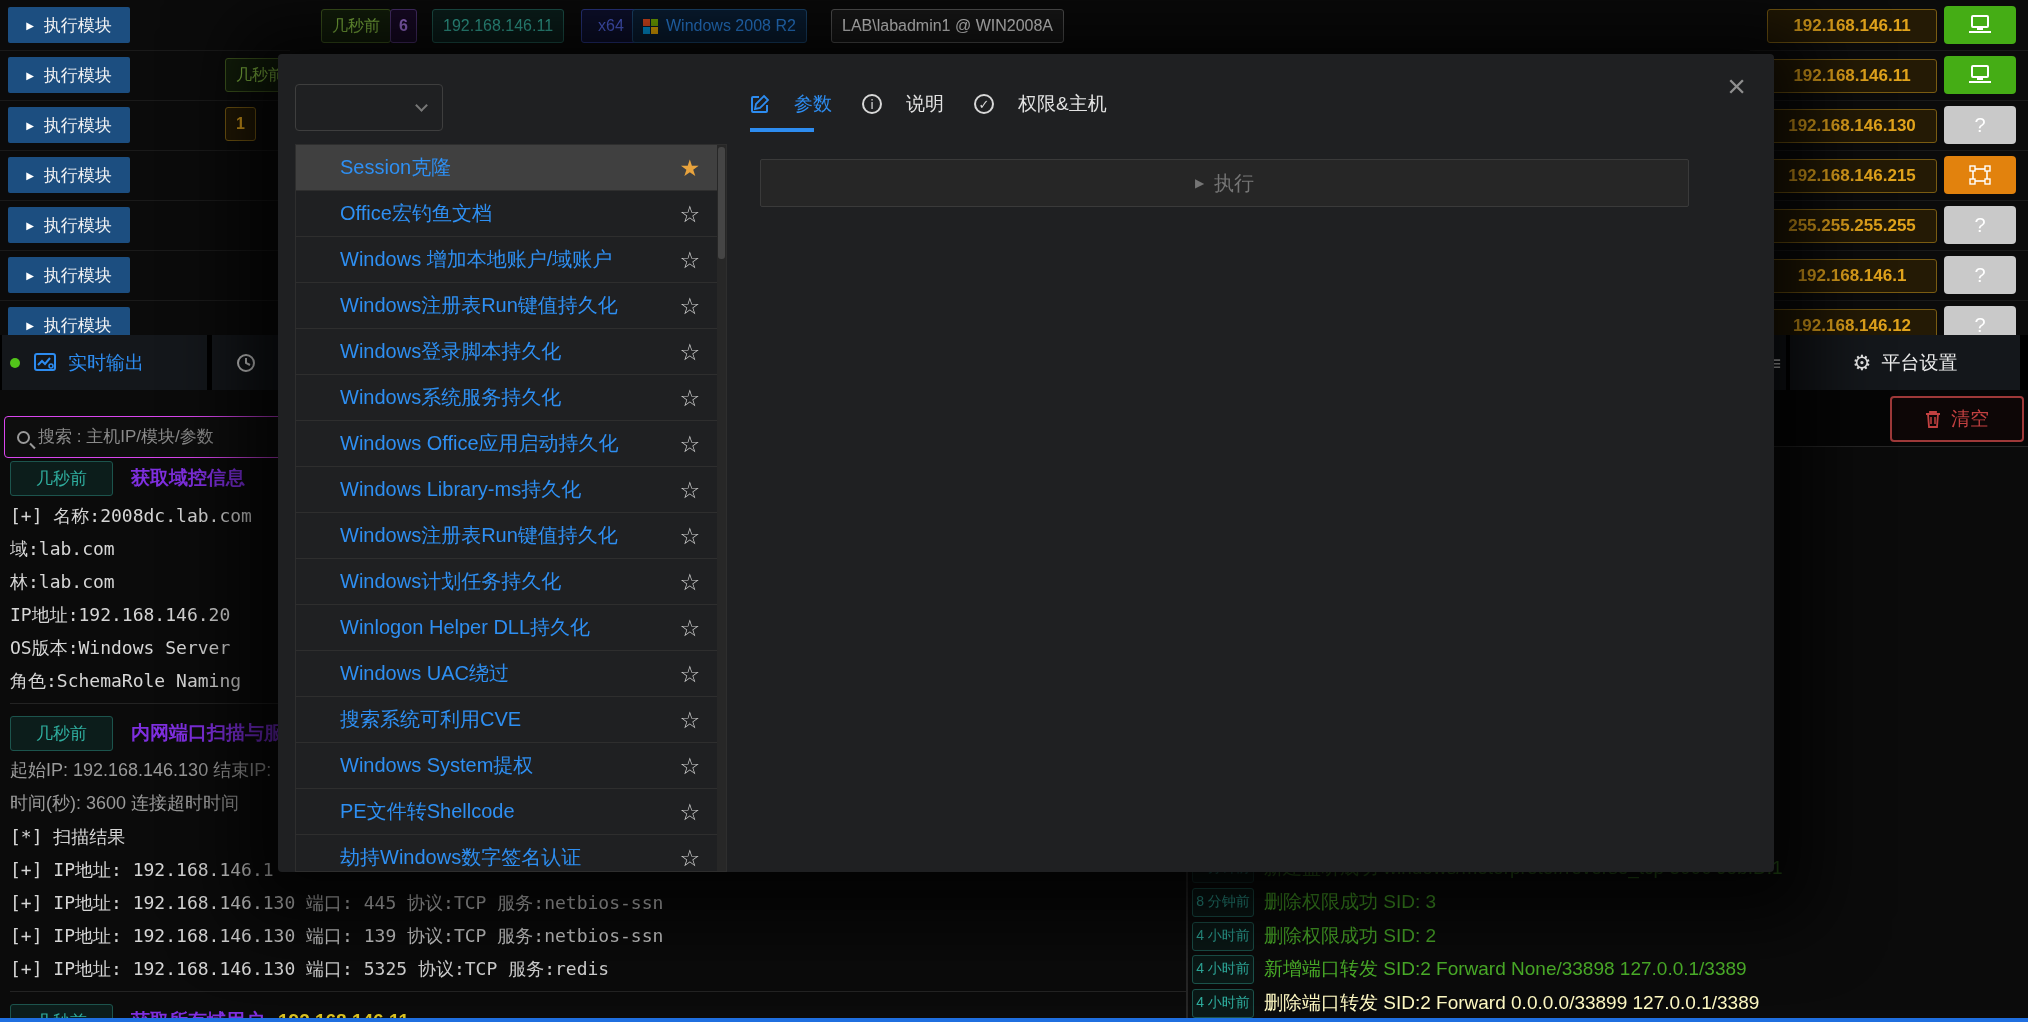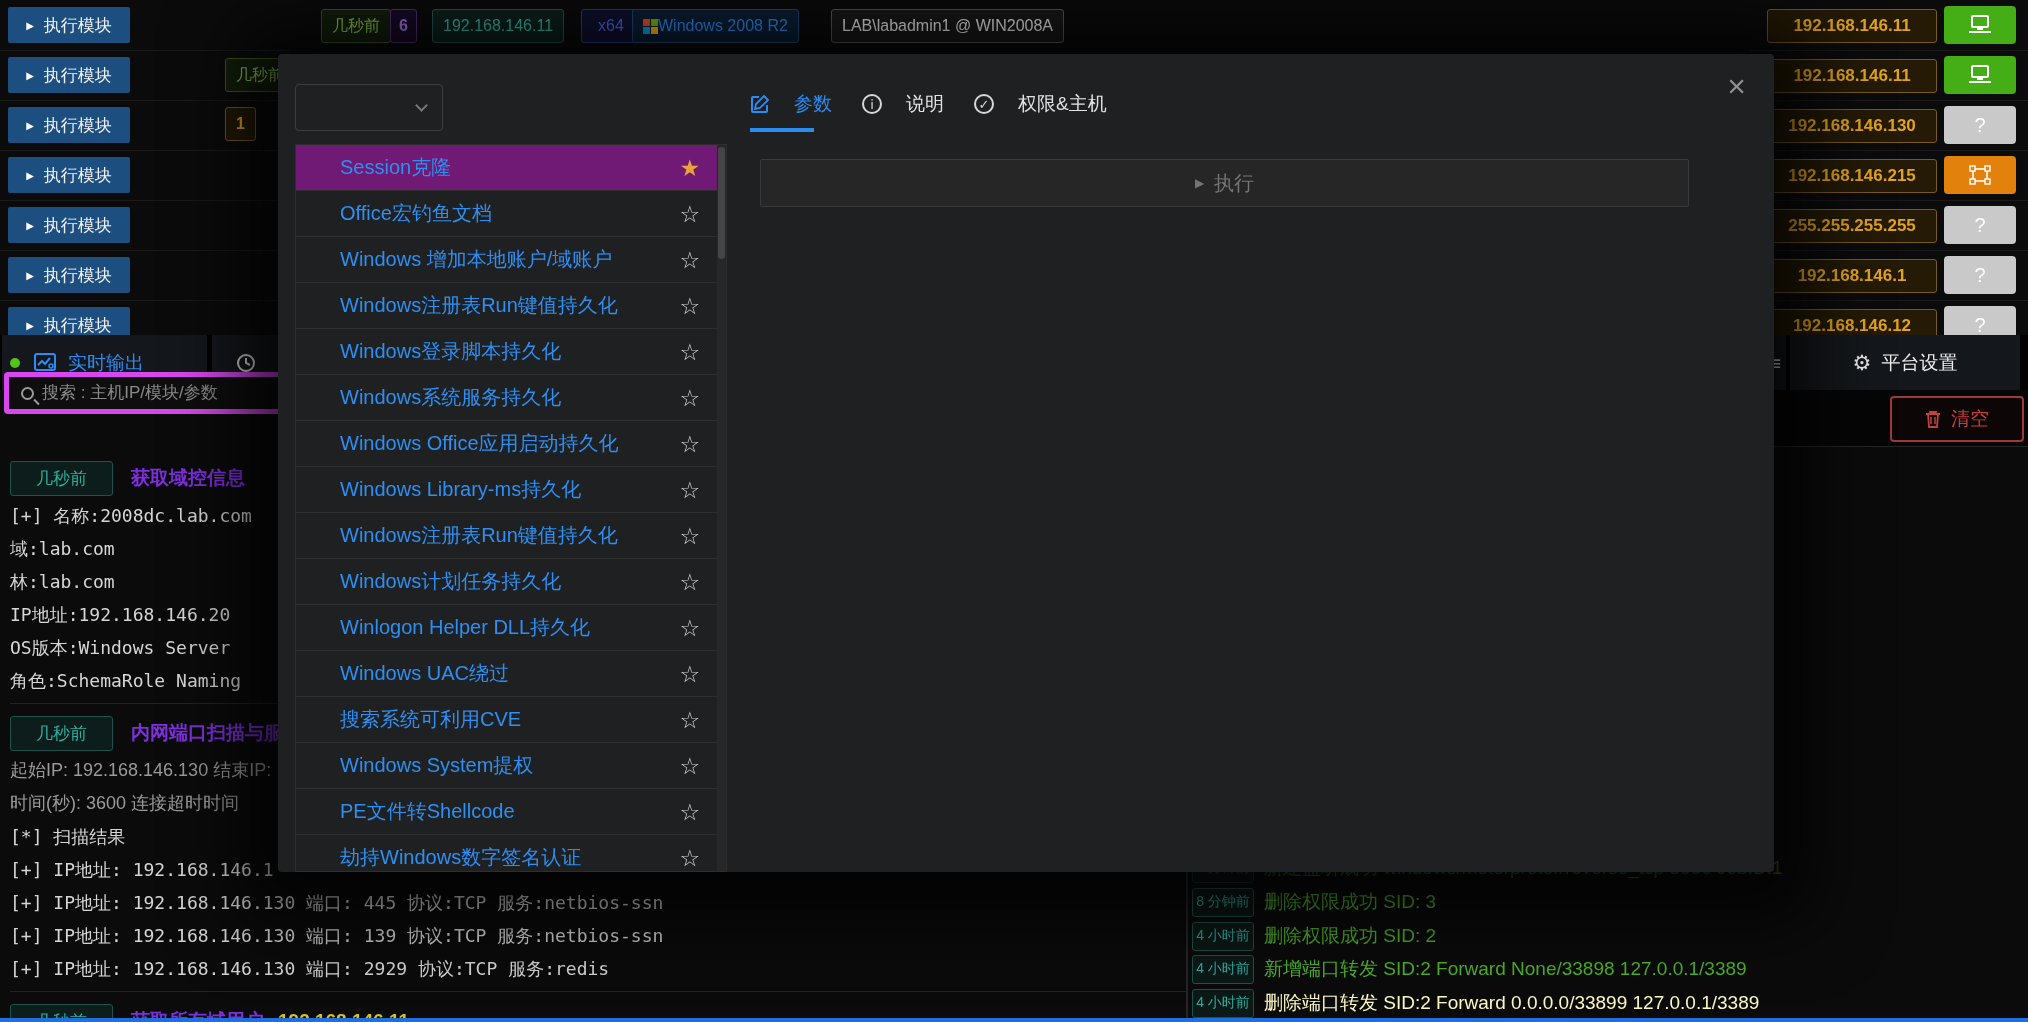--- a/index.html
+++ b/index.html
@@ -11,41 +11,41 @@
               border-radius:2px; color:#f2f2f2; font-size:17px; display:flex; align-items:center;
               justify-content:center; gap:10px; cursor:pointer; }
   .exec-btn .play { font-family:"DejaVu Sans",sans-serif; font-size:10px; color:#fff; }
   .row-sep { position:absolute; height:1px; background:#1a1a1a; }
   .tag { position:absolute; height:34px; border-radius:3px; display:flex; align-items:center;
          justify-content:center; font-size:16px; border:1px solid; padding:0 10px; }
   .tag-time  { color:#8ac445; border-color:#40591f; background:#131f0b; }
   .tag-sid   { color:#a676e2; border-color:#4f3375; background:#190a28; font-weight:bold; }
   .tag-ip    { color:#38b8a5; border-color:#1f5a51; background:#0c211e; }
   .tag-arch  { color:#5468e8; border-color:#2c3a8c; background:#0e1130; }
-  .tag-os    { color:#2d8cf0; border-color:#1c4a75; background:#0a1f36; }
+  .tag-os    { color:#2d8cf0; border-color:#1c4a75; background:#0a1f36; gap:8px; }
   .tag-user  { color:#ececec; border-color:#585858; background:#191919; }
   .tag-orange{ color:#e2a41c; border-color:#7a5c12; background:#241a05; font-weight:bold; }
   .winlogo { display:grid; grid-template-columns:7px 7px; grid-template-rows:7px 7px; gap:1px; }
   .winlogo i { display:block; }
   .host-tag { position:absolute; left:1767px; width:170px; height:34px; border:1px solid #7a5c12;
               background:#241a05; border-radius:3px; color:#e2a41c; font-weight:bold; font-size:17px;
               display:flex; align-items:center; justify-content:center; }
   .host-btn { position:absolute; left:1944px; width:72px; height:38px; border-radius:4px;
               display:flex; align-items:center; justify-content:center; color:#fff; cursor:pointer; }
   .hb-online { background:#45ad15; }
   .hb-unknown{ background:#c9c9c9; font-size:20px; color:#fff; }
   .hb-selected{ background:#e2820d; }
   
   .ltabs { position:absolute; left:0; top:335px; width:290px; height:55px; background:#000; }
   .ltab  { position:absolute; top:0; height:55px; background:#14171b; display:flex;
            align-items:center; cursor:pointer; }
   .dot { width:10px; height:10px; border-radius:50%; background:#52c41a; }
   .rt-label { color:#2d8cf0; font-size:19px; margin-left:12px; }
-  .searchbar { position:absolute; left:4px; top:372px; width:282px; height:42px;
-               border:5px solid #d946ef; border-radius:4px; background:#0e0e0e;
+  .searchbar { position:absolute; left:4px; top:416px; width:282px; height:42px;
+               border:1px solid #d946ef; border-radius:4px; background:#0e0e0e;
                display:flex; align-items:center; }
   .searchbar input { flex:1; background:transparent; border:0; outline:0; color:#bbb;
                      font-size:17px; padding-left:8px; }
   .searchbar input::placeholder { color:#8a8a8a; }
   .mag { width:13px; height:13px; border:2px solid #9a9a9a; border-radius:50%; position:relative;
          margin-left:12px; flex:0 0 auto; }
   .mag::after { content:""; position:absolute; width:7px; height:2px; background:#9a9a9a;
                 transform:rotate(45deg); left:10px; top:12px; }
   .loglist { position:absolute; left:0; top:443px; width:1186px; height:579px; overflow:hidden;
              padding:6px 0 0 10px; }
@@ -96,21 +96,21 @@
                    font-size:20px; padding:0 12px; min-width:0; }
   .msearch input::placeholder { color:#808080; }
   .msearch .btn { width:46px; border-left:1px solid #3e3e3e; display:flex; align-items:center;
                   justify-content:center; cursor:pointer; }
   .msearch .mag { margin:0; width:15px; height:15px; border-color:#a8a8a8; }
   .msearch .mag::after { left:12px; top:14px; width:8px; background:#a8a8a8; }
   .modlist { position:absolute; left:17px; top:90px; width:432px; height:728px; overflow:hidden;
              border:1px solid #2e2e2e; }
   .modrow { position:relative; height:46px; border-bottom:1px solid #2e2e2e; display:flex;
             align-items:center; cursor:pointer; }
-  .modrow.sel { background:#701a75; }
+  .modrow.sel { background:#404040; }
   .modrow .lbl { color:#2e8ff2; font-size:20px; padding-left:44px; white-space:nowrap; }
   .modrow .star { position:absolute; right:26px; font-family:"DejaVu Sans",sans-serif;
                   font-size:23px; color:#d0d0d0; cursor:pointer; }
   .modrow .star.fav { color:#e8a33d; }
   .scrolltrack { position:absolute; right:0; top:0; width:9px; height:728px; background:#272727; }
   .scrollthumb { position:absolute; right:1px; top:2px; width:7px; height:112px; background:#454545;
                  border-radius:3px; }
   .mtabs { position:absolute; left:472px; top:30px; height:40px; display:flex; gap:30px;
            align-items:center; }
   .mtab { display:flex; align-items:center; gap:24px; font-size:19px; color:#e3e3e3; cursor:pointer; }
@@ -287,21 +287,21 @@
       <div style="height: 42px; display: flex; align-items: center;">
         <span class="ltag">几秒前</span>
         <span class="ltitle">内网端口扫描与服务识别</span>
       </div>
       <div class="gline">起始IP: 192.168.146.130 结束IP:</div>
       <div class="gline">时间(秒): 3600 连接超时时间</div>
       <div class="mline">[*] 扫描结果</div>
       <div class="mline">[+] IP地址: 192.168.146.1</div>
       <div class="mline">[+] IP地址: 192.168.146.130 端口: 445 协议:TCP 服务:netbios-ssn</div>
       <div class="mline">[+] IP地址: 192.168.146.130 端口: 139 协议:TCP 服务:netbios-ssn</div>
-      <div class="mline">[+] IP地址: 192.168.146.130 端口: 2929 协议:TCP 服务:redis</div>
+      <div class="mline">[+] IP地址: 192.168.146.130 端口: 5325 协议:TCP 服务:redis</div>
     </div>
     <div class="lentry">
       <div style="height: 42px; display: flex; align-items: center;">
         <span class="ltag">几秒前</span>
         <span class="ltitle">获取所有域用户</span>
         <span class="lip">192.168.146.11</span>
       </div>
     </div>
   </div>
 

